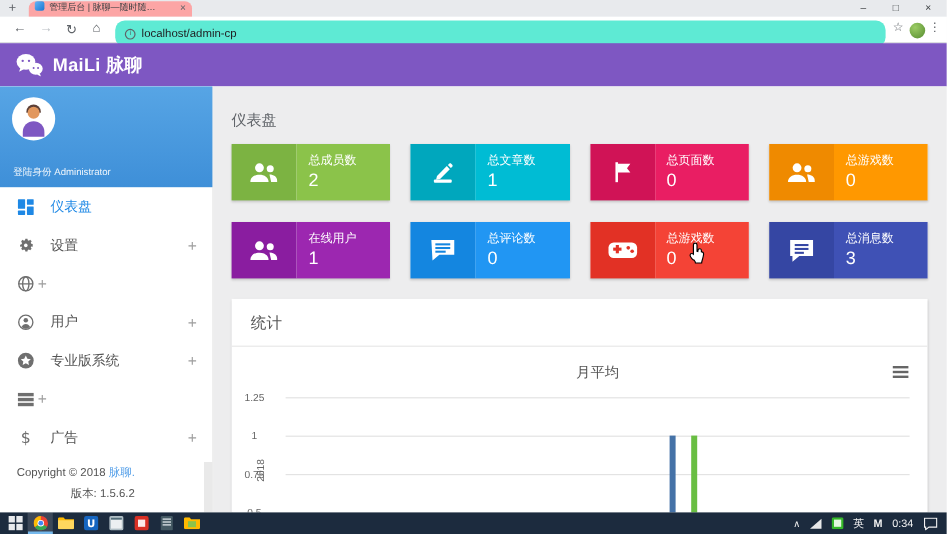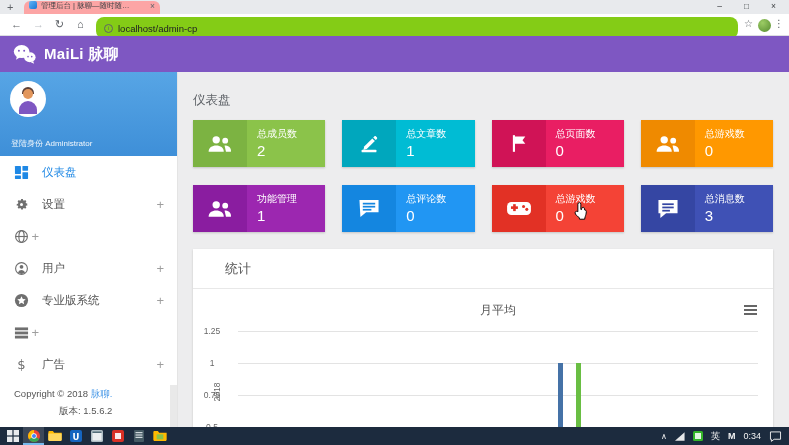--- a/index.html
+++ b/index.html
@@ -17,21 +17,21 @@
   .winctl{position:absolute;right:2px;top:0;height:14px;display:flex;}
   .winctl span{width:27px;text-align:center;font-size:8.5px;color:#3C4043;line-height:13px;cursor:pointer;}
 
   .toolbar{position:absolute;left:0;top:14px;width:789px;height:22px;background:#fff;
            border-bottom:1px solid #DCDEE1;box-sizing:border-box;}
   .nav-btn{position:absolute;top:4px;font-size:11px;color:#5F6368;cursor:pointer;}
   .nav-back{left:11px;}
   .nav-fwd{left:33px;color:#BDC1C6;}
   .nav-reload{left:55px;}
   .nav-home{left:77px;}
-  .omnibox{position:absolute;left:96px;top:3px;width:642px;height:15px;background:#84cc16;border-radius:8px;
+  .omnibox{position:absolute;left:96px;top:3px;width:642px;height:15px;background:#5eead4;border-radius:8px;
            display:flex;align-items:center;padding:11px 8px;box-sizing:border-box;gap:5px;cursor:text;}
   .info-i{width:9px;height:9px;border:1px solid #5F6368;border-radius:50%;font-size:6px;line-height:7px;
           text-align:center;color:#5F6368;box-sizing:border-box;flex:none;}
   .url-text{font-size:9.5px;color:#202124;}
   .tb-star{position:absolute;right:36px;top:4px;font-size:10px;color:#5F6368;cursor:pointer;}
   .tb-avatar{position:absolute;right:18px;top:5px;width:13px;height:13px;border-radius:50%;
              background:radial-gradient(circle at 35% 30%,#9CCC65,#558B2F);cursor:pointer;}
   .tb-menu{position:absolute;right:5px;top:4px;font-size:10px;color:#5F6368;cursor:pointer;}
 
   
@@ -69,21 +69,21 @@
   .section-title{margin:0;padding-top:20px;font-size:12.5px;color:#5F6368;font-weight:normal;}
   .cards{margin-top:11px;display:grid;grid-template-columns:repeat(4,1fr);gap:18px 17px;}
   .card{height:47px;display:flex;color:#fff;box-shadow:0 1px 2px rgba(0,0,0,.18);cursor:pointer;}
   .card-icon{width:54px;background:var(--dk);display:flex;align-items:center;justify-content:center;flex:none;}
   .card-icon svg{width:26px;height:21px;fill:#fff;}
   .card-body{flex:1;background:var(--c);padding:7px 0 0 10px;}
   .card-label{font-size:10px;}
   .card-value{font-size:15px;margin-top:1px;}
 
   .stats-panel{margin-top:17px;background:#fff;height:185px;box-shadow:0 1px 2px rgba(0,0,0,.18);}
-  .stats-header{padding:11px 32px 10px;font-size:13px;color:#555;border-bottom:1px solid #E8E8E8;}
+  .stats-header{padding:11px 16px 10px;font-size:13px;color:#555;border-bottom:1px solid #E8E8E8;}
   .chart-body{position:relative;height:147px;overflow:hidden;}
   .chart-title{position:absolute;left:45px;width:520px;top:13px;text-align:center;font-size:12px;color:#555;}
   .chart-menu{position:absolute;right:16px;top:16px;width:13px;cursor:pointer;}
   .chart-menu i{display:block;height:2px;background:#666;margin-bottom:2px;}
   .gridline{position:absolute;left:45px;width:520px;height:1px;background:#E3E3E3;}
   .ytick{position:absolute;left:0;width:38px;text-align:center;font-size:8.5px;color:#666;}
   .ylabel{position:absolute;left:-6px;top:98px;width:60px;text-align:center;font-size:8.5px;color:#666;transform:rotate(-90deg);}
   .bar{position:absolute;width:5px;}
 
   
@@ -313,21 +313,21 @@
   <div class="card" style="--c: #9C27B0; --dk: #8A1DA0;">
     <div class="card-icon">
             <svg viewBox="0 0 24 16">
               <circle cx="8.5" cy="4.6" r="3.4"></circle>
               <path d="M1.5 15.5c0-3.6 3.1-5.6 7-5.6s7 2 7 5.6z"></path>
               <circle cx="16.8" cy="5.4" r="2.7"></circle>
               <path d="M16.2 9.8c3.2 0 5.9 1.7 5.9 4.7v1h-4.6z"></path>
             </svg>
           </div>
     <div class="card-body">
-      <div class="card-label">功能管理</div>
+      <div class="card-label">在线用户</div>
       <div class="card-value">1</div>
     </div>
   </div>
 
   <div class="card" style="--c: #2196F3; --dk: #1486E0;">
     <div class="card-icon">
             <svg viewBox="0 0 24 22">
               <path d="M2 2h20v13H9l-6 5z"></path>
               <g style="fill:var(--dk)">
                 <rect x="5.5" y="5" width="13" height="1.8"></rect>

